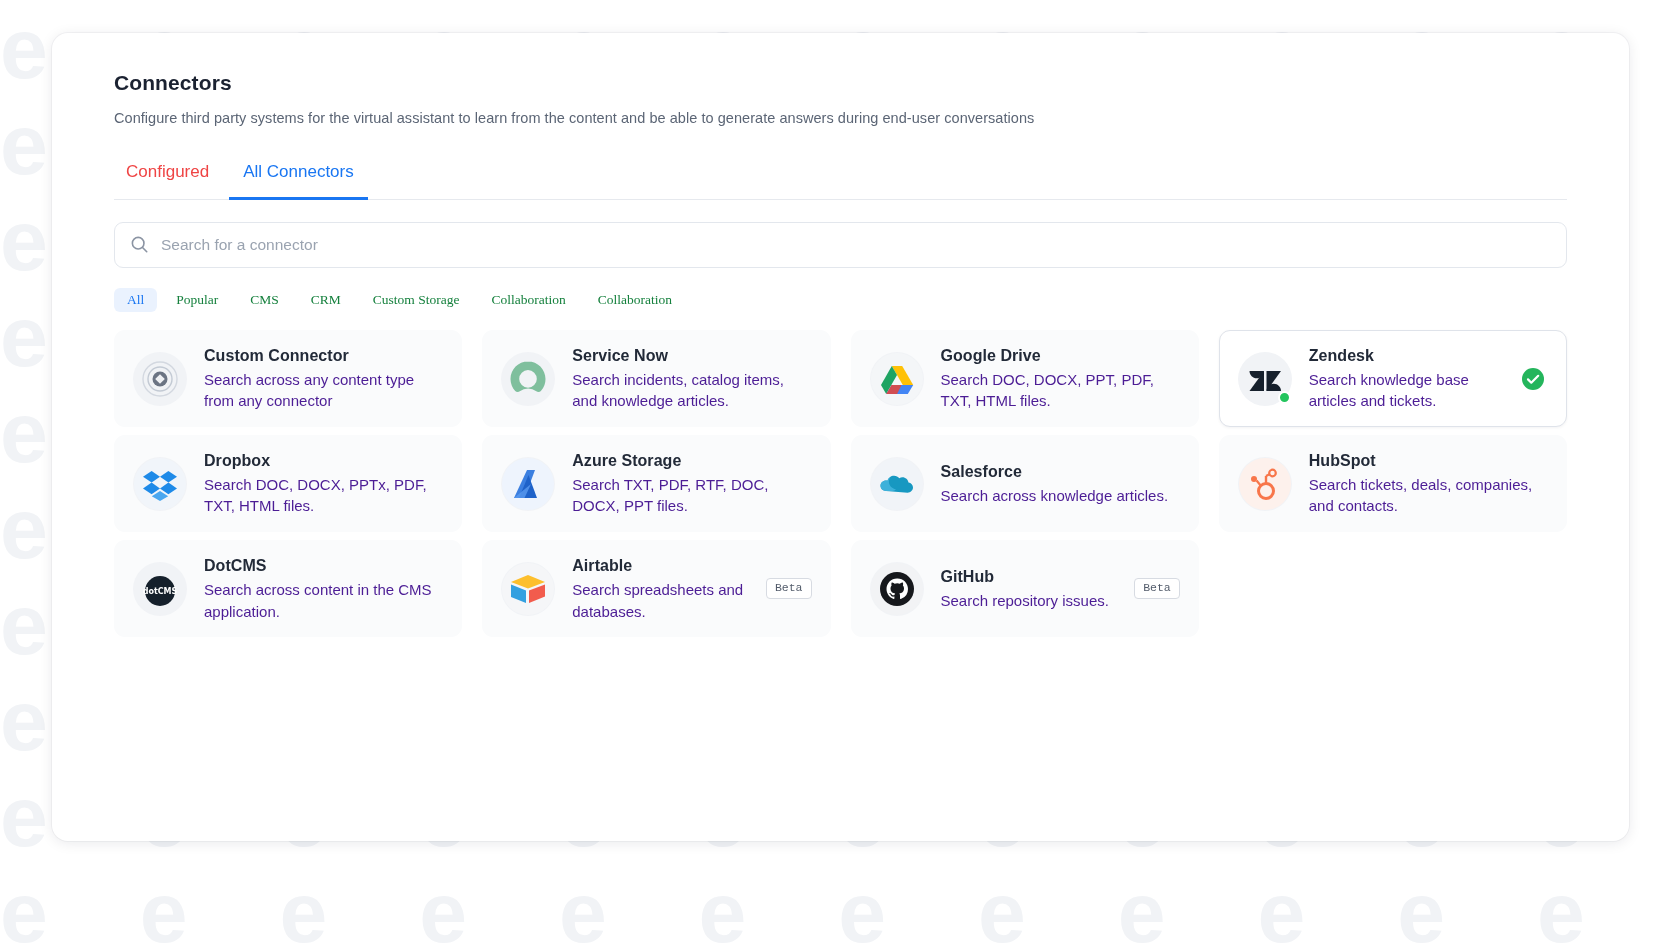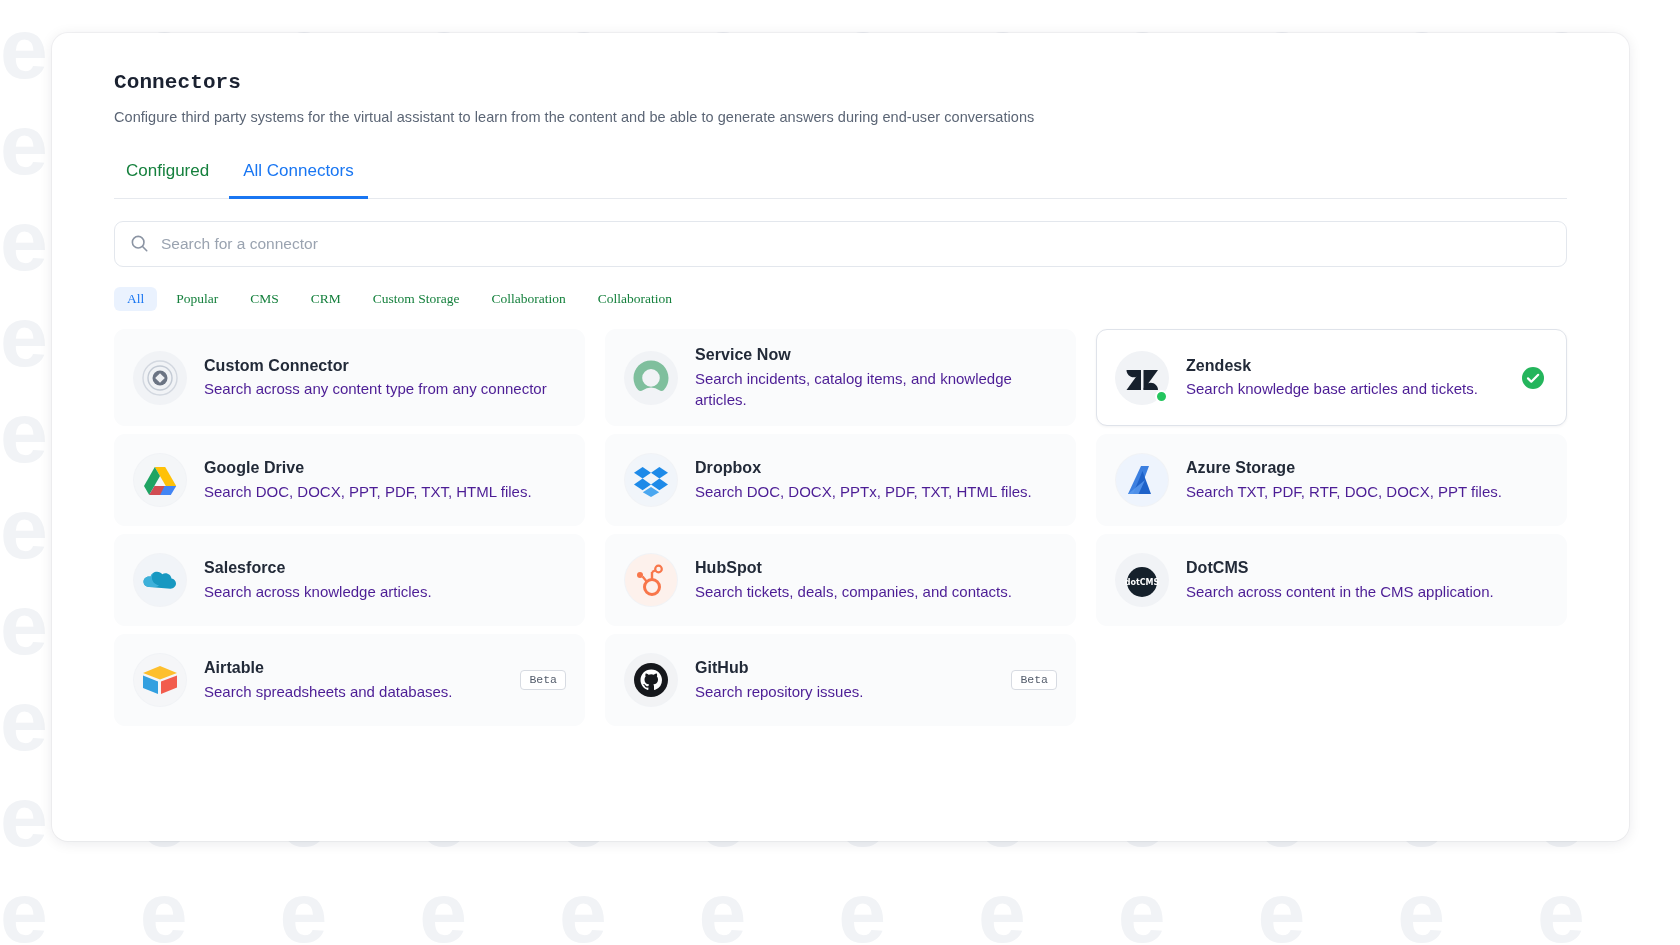--- a/index.html
+++ b/index.html
@@ -41,39 +41,38 @@
     overflow: hidden;
   }
   .panel-inner { padding: 38px 0 0 0; }
 
   .page-title {
     font-size: 21px;
     font-weight: 700;
     color: #1b2231;
     margin: 0 0 0 62px;
     letter-spacing: .1px;
-    font-family: Liberation Mono, monospace;
   }
   .page-subtitle {
     font-size: 14.5px;
     color: #5b6575;
     margin: 15px 0 0 62px;
     letter-spacing: .05px;
   }
 
   .tabs {
     margin: 30px 62px 0 62px;
     border-bottom: 1px solid #e6e9ee;
     display: flex;
     align-items: flex-end;
     gap: 0;
   }
   .tab {
     font-size: 17px;
-    color: #15803d;
+    color: #ef4444;
     padding: 6px 20px 15px 12px;
     cursor: pointer;
     border-bottom: 3px solid transparent;
     margin-bottom: -1px;
     background: none;
     border-left: none; border-right: none; border-top: none;
     font-family: inherit;
   }
   .tab.active {
     color: #1976f2;
@@ -127,21 +126,21 @@
   .chip.active {
     color: #1976f2;
     background: #eaf2fe;
     font-weight: 400;
   }
 
   .grid {
     margin: 18px 0 0 0;
     padding: 0 62px 0 62px;
     display: grid;
-    grid-template-columns: repeat(3, 1fr);
+    grid-template-columns: repeat(4, 1fr);
     column-gap: 20px;
     row-gap: 8px;
   }
   .card {
     display: flex;
     align-items: center;
     gap: 17px;
     min-height: 92px;
     padding: 14px 18px;
     border-radius: 11px;
@@ -280,55 +279,55 @@
               <svg viewBox="0 0 54 54" width="54" height="54">
                 <circle cx="27" cy="27" r="26" fill="#f1f3f6"></circle>
                 <path d="M27 9.5c-9.7 0-17.5 7.8-17.5 17.5 0 4.6 1.8 8.8 4.7 12 1.2 1.3 3.2 1.4 4.6.3a13.6 13.6 0 0 1 16.5 0c1.4 1.1 3.4 1 4.6-.3a17.4 17.4 0 0 0 4.6-12c0-9.7-7.8-17.5-17.5-17.5zm0 26.2a8.8 8.8 0 1 1 0-17.6 8.8 8.8 0 0 1 0 17.6z" fill="#7fbf9d"></path>
               </svg>
             </div>
             <div class="card-text">
               <div class="card-title">Service Now</div>
               <div class="card-desc">Search incidents, catalog items, and knowledge articles.</div>
             </div>
           </div>
+          <div class="card">
+            <div class="logo">
+              <svg viewBox="0 0 54 54" width="54" height="54">
+                <circle cx="27" cy="27" r="26" fill="#f4f6f8"></circle>
+                <path d="M21.8 14h10.4l11 19h-10.4z" fill="#ffc107"></path>
+                <path d="M21.8 14 11 33l5.2 9 10.8-19z" fill="#1fa463"></path>
+                <path d="M16.2 42h21.6l5.4-9H21.6z" fill="#4285f4"></path>
+                <path d="M16.2 42h10.9l4.4-9h-10z" fill="#ea4335" opacity=".85"></path>
+              </svg>
+            </div>
+            <div class="card-text">
+              <div class="card-title">Google Drive</div>
+              <div class="card-desc">Search DOC, DOCX, PPT, PDF, TXT, HTML files.</div>
+            </div>
+          </div>
           <div class="card selected">
             <div class="logo">
               <svg viewBox="0 0 54 54" width="54" height="54">
                 <circle cx="27" cy="27" r="26" fill="#f1f3f6"></circle>
                 <path d="M26 19v20L11.5 39z" fill="#16202c"></path>
                 <path d="M26 19c0 4-3.3 7.3-7.3 7.3S11.5 23 11.5 19z" fill="#16202c"></path>
                 <path d="M28.5 39V19L43 19z" fill="#16202c"></path>
                 <path d="M28.5 39c0-4 3.3-7.3 7.3-7.3S43 35 43 39z" fill="#16202c"></path>
               </svg>
               <span class="status-dot"></span>
             </div>
             <div class="card-text">
               <div class="card-title">Zendesk</div>
               <div class="card-desc">Search knowledge base articles and tickets.</div>
             </div>
             <span class="check-badge">
               <svg viewBox="0 0 22 22" width="22" height="22">
                 <path d="M6 11.4l3.3 3.3L16.2 7.8" fill="none" stroke="#ffffff" stroke-width="2.2" stroke-linecap="round" stroke-linejoin="round"></path>
               </svg>
             </span>
-          </div>
-          <div class="card">
-            <div class="logo">
-              <svg viewBox="0 0 54 54" width="54" height="54">
-                <circle cx="27" cy="27" r="26" fill="#f4f6f8"></circle>
-                <path d="M21.8 14h10.4l11 19h-10.4z" fill="#ffc107"></path>
-                <path d="M21.8 14 11 33l5.2 9 10.8-19z" fill="#1fa463"></path>
-                <path d="M16.2 42h21.6l5.4-9H21.6z" fill="#4285f4"></path>
-                <path d="M16.2 42h10.9l4.4-9h-10z" fill="#ea4335" opacity=".85"></path>
-              </svg>
-            </div>
-            <div class="card-text">
-              <div class="card-title">Google Drive</div>
-              <div class="card-desc">Search DOC, DOCX, PPT, PDF, TXT, HTML files.</div>
-            </div>
           </div>
           <div class="card">
             <div class="logo">
               <svg viewBox="0 0 54 54" width="54" height="54">
                 <circle cx="27" cy="27" r="26" fill="#f1f5fa"></circle>
                 <path d="M18.6 14 10 19.8l8.6 5.8 8.4-5.8z" fill="#1e8ae8"></path>
                 <path d="M35.4 14 27 19.8l8.4 5.8L44 19.8z" fill="#1e8ae8"></path>
                 <path d="M10 31.4l8.6 5.8 8.4-5.8-8.4-5.8z" fill="#1e8ae8"></path>
                 <path d="M35.4 25.6 27 31.4l8.4 5.8 8.6-5.8z" fill="#1e8ae8"></path>
                 <path d="M18.8 39.2 27 44l8.2-4.8L27 34z" fill="#4aa7f0"></path>

